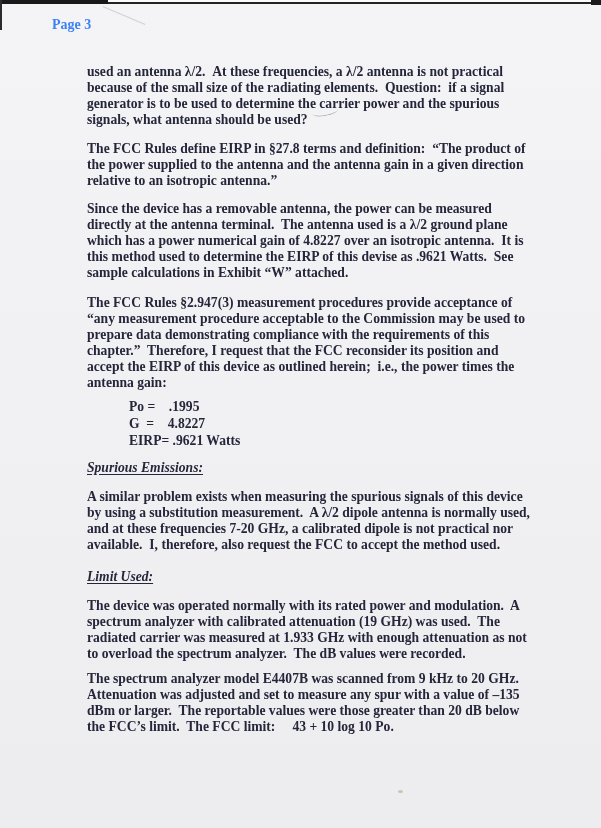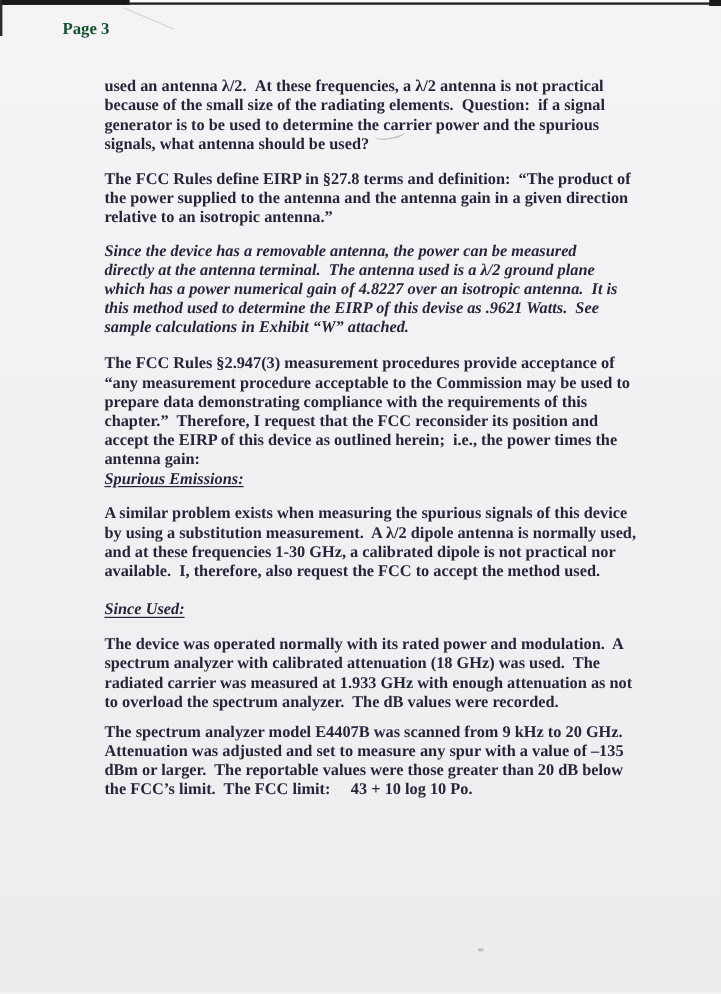--- a/index.html
+++ b/index.html
@@ -22,30 +22,30 @@
                       background: #d0d0d6; transform: rotate(23deg); transform-origin: left top; }
   .pencil-mark      { position: absolute; left: 312px; top: 107px; width: 26px; height: 8px;
                       border-bottom: 1px solid rgba(115,115,130,0.5); border-radius: 50%;
                       transform: rotate(-10deg); }
   .speck            { position: absolute; left: 398px; top: 790px; width: 5px; height: 3px;
                       background: rgba(150,148,105,0.45); border-radius: 50%; }
 
   
   .page-label {
     position: absolute; left: 52px; top: 17px;
-    font-size: 14px; font-weight: bold; color: #14532d;
+    font-size: 14px; font-weight: bold; color: #3b82f6;
   }
   .content {
     position: absolute; left: 87px; top: 64px; width: 490px;
     color: #26263a; font-size: 13.6px; font-weight: bold; line-height: 16px;
   }
   .para { white-space: pre; margin: 0; }
   .mb13 { margin-bottom: 13px; }
   .mb12 { margin-bottom: 12px; }
-  .mb14 { margin-bottom: 14px; font-style: italic; }
+  .mb14 { margin-bottom: 14px; }
   .mb9  { margin-bottom: 9px; }
   .calc-block { white-space: pre; margin: 7px 0 11px 42px; line-height: 17px; }
   .section-heading {
     text-decoration: underline; text-underline-offset: 2px;
     margin: 0 0 13px 0; white-space: pre; font-style: italic;
   }
   .mb16 { margin-bottom: 16px; }
   .fcc-results { white-space: pre; margin: 0 0 0 200px; }
 </style>
 </head>
@@ -81,32 +81,35 @@
 this method used to determine the EIRP of this devise as .9621 Watts.  See
 sample calculations in Exhibit “W” attached.</p>
 
     <p class="para">The FCC Rules §2.947(3) measurement procedures provide acceptance of
 “any measurement procedure acceptable to the Commission may be used to
 prepare data demonstrating compliance with the requirements of this
 chapter.”  Therefore, I request that the FCC reconsider its position and
 accept the EIRP of this device as outlined herein;  i.e., the power times the
 antenna gain:</p>
 
+    <p class="calc-block">Po =    .1995
+G  =    4.8227
+EIRP= .9621 Watts</p>
 
     <p class="section-heading">Spurious Emissions:</p>
 
     <p class="para mb16">A similar problem exists when measuring the spurious signals of this device
 by using a substitution measurement.  A λ/2 dipole antenna is normally used,
-and at these frequencies 1-30 GHz, a calibrated dipole is not practical nor
+and at these frequencies 7-20 GHz, a calibrated dipole is not practical nor
 available.  I, therefore, also request the FCC to accept the method used.</p>
 
-    <p class="section-heading">Since Used:</p>
+    <p class="section-heading">Limit Used:</p>
 
     <p class="para mb9">The device was operated normally with its rated power and modulation.  A
-spectrum analyzer with calibrated attenuation (18 GHz) was used.  The
+spectrum analyzer with calibrated attenuation (19 GHz) was used.  The
 radiated carrier was measured at 1.933 GHz with enough attenuation as not
 to overload the spectrum analyzer.  The dB values were recorded.</p>
 
     <p class="para">The spectrum analyzer model E4407B was scanned from 9 kHz to 20 GHz.
 Attenuation was adjusted and set to measure any spur with a value of –135
 dBm or larger.  The reportable values were those greater than 20 dB below
 the FCC’s limit.  The FCC limit:     43 + 10 log 10 Po.</p>
 
 
   </div>

